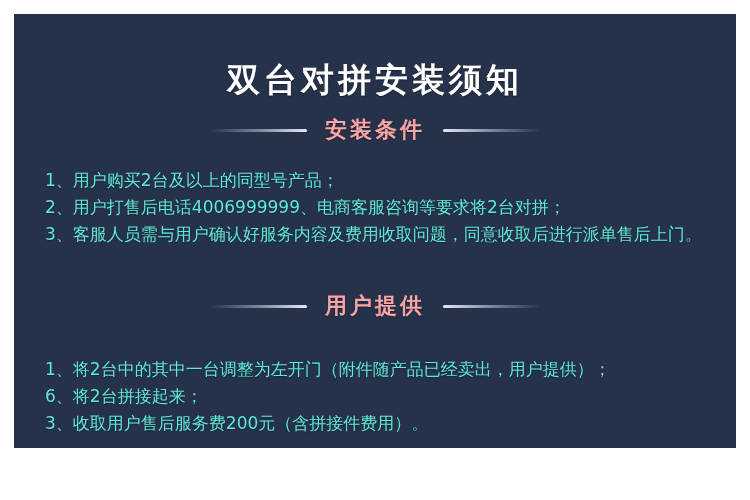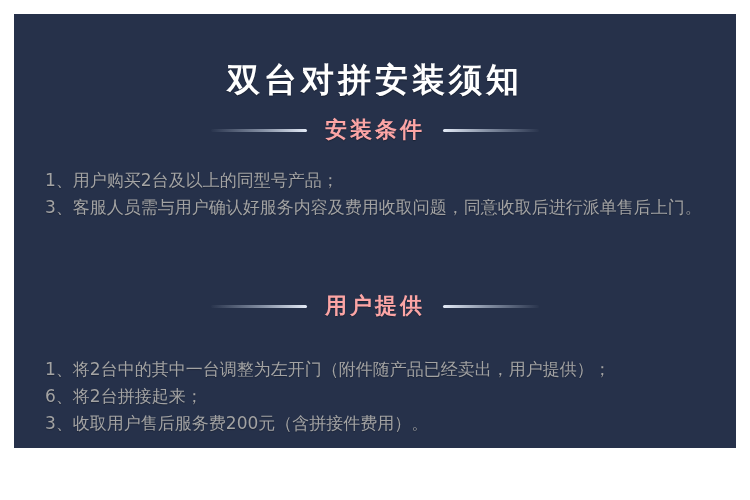--- a/index.html
+++ b/index.html
@@ -95,21 +95,21 @@
     left: 31px;
     right: 20px;
     margin: 0;
     padding: 0;
     list-style: none;
   }
   #body-list-1 { top: 153px; }
   #body-list-2 { top: 342px; }
 
   .body-list li {
-    color: #a3a3a3;
+    color: #5eead4;
     font-size: 17px;
     line-height: 27px;
     white-space: nowrap;
     letter-spacing: 0px;
     text-shadow: 0 1px 1px rgba(0,0,0,0.25);
   }
 </style>
 </head>
 <body>
 
@@ -121,20 +121,21 @@
     </div>
 
     <div class="section-head" id="section-head-1">
       <span class="rule left"></span>
       <span class="sec-title">安装条件</span>
       <span class="rule right"></span>
     </div>
 
     <ul class="body-list" id="body-list-1">
       <li>1、用户购买2台及以上的同型号产品；</li>
+      <li>2、用户打售后电话4006999999、电商客服咨询等要求将2台对拼；</li>
       <li>3、客服人员需与用户确认好服务内容及费用收取问题，同意收取后进行派单售后上门。</li>
     </ul>
 
     <div class="section-head" id="section-head-2">
       <span class="rule left"></span>
       <span class="sec-title">用户提供</span>
       <span class="rule right"></span>
     </div>
 
     <ul class="body-list" id="body-list-2">

